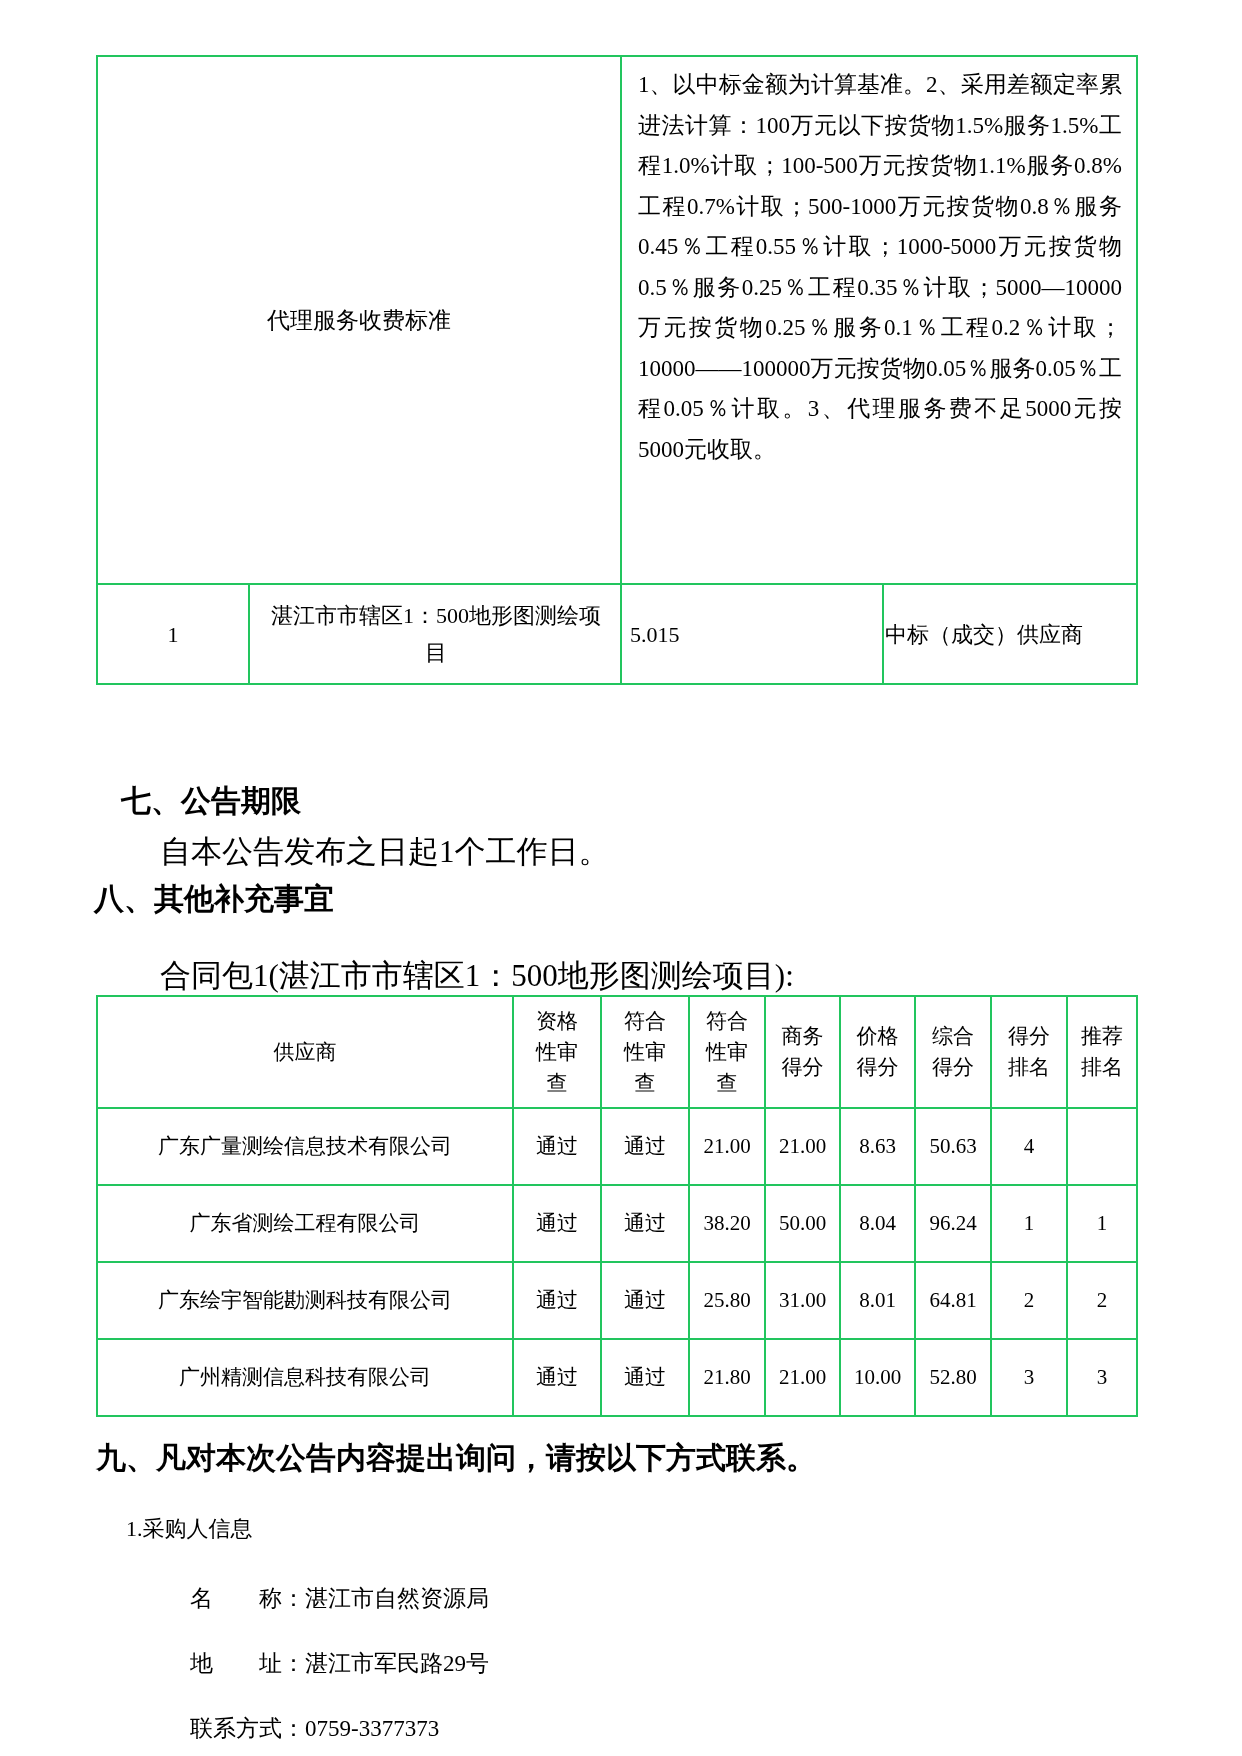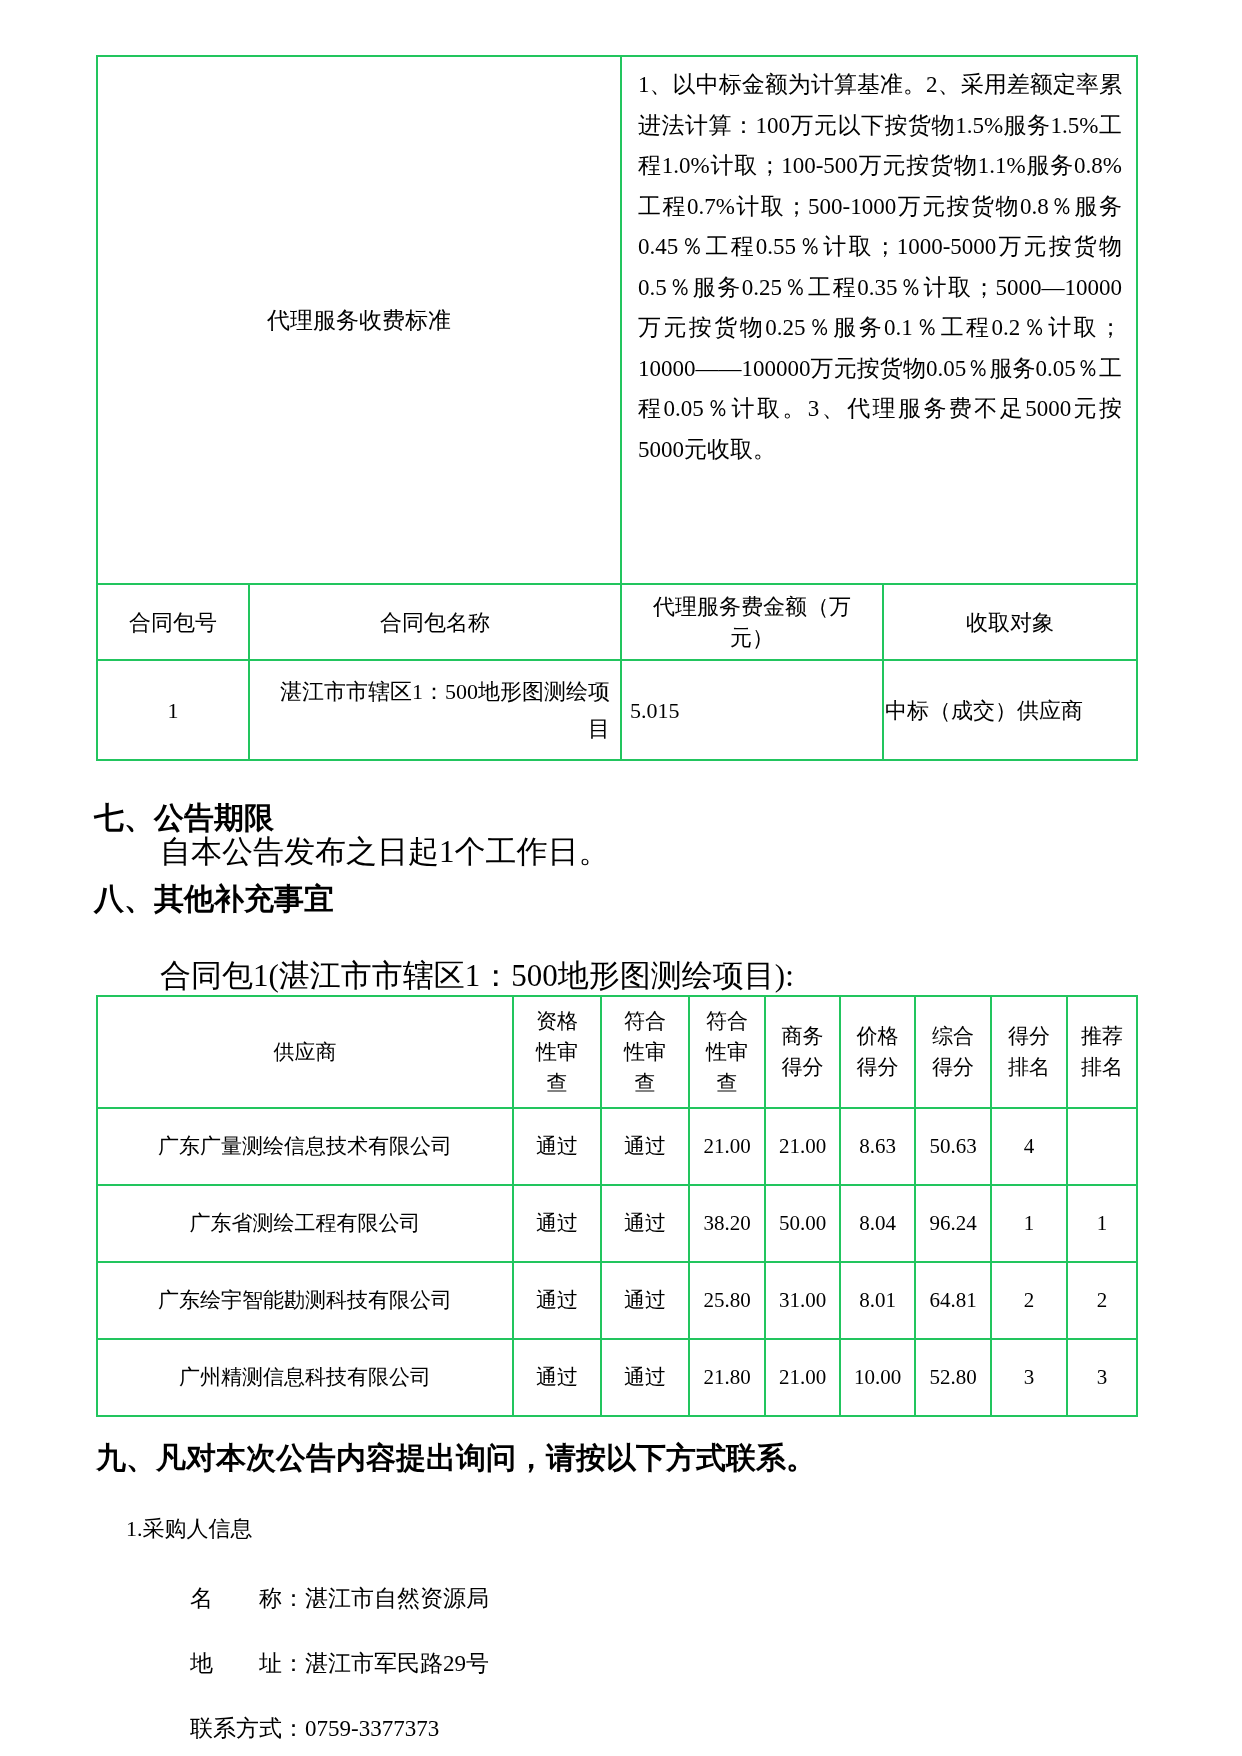--- a/index.html
+++ b/index.html
@@ -31,21 +31,21 @@
     height:70px;text-align:center;vertical-align:middle;
     font-size:22px;line-height:31px;
     padding:2px 24px;
   }
   .pkg-header th.no-pad{padding:2px 6px;}
   .pkg-row td{
     height:96px;vertical-align:middle;
     font-size:22px;line-height:37px;
   }
   .pkg-no{text-align:center;}
-  .pkg-name{text-align:right;padding:0 10px 0 12px;}
+  .pkg-name{text-align:center;padding:0 10px 0 12px;}
   .pkg-amount{padding:0 8px;}
   .pkg-target{}
 
   
   .sec-heading{
     position:absolute;left:94px;margin:0;
     font-family:"Liberation Sans","DejaVu Sans",sans-serif;
     font-weight:700;font-size:30px;line-height:42px;
     white-space:nowrap;
   }
@@ -88,36 +88,30 @@
       <col style="width:152px">
         <col style="width:372px">
         <col style="width:262px">
         <col style="width:254px">
     </colgroup>
     <tbody>
       <tr>
         <td colspan="2" class="fee-label">代理服务收费标准</td>
         <td colspan="2" class="fee-text">1、以中标金额为计算基准。2、采用差额定率累进法计算：100万元以下按货物1.5%服务1.5%工程1.0%计取；100-500万元按货物1.1%服务0.8%工程0.7%计取；500-1000万元按货物0.8％服务0.45％工程0.55％计取；1000-5000万元按货物0.5％服务0.25％工程0.35％计取；5000—10000万元按货物0.25％服务0.1％工程0.2％计取；10000——100000万元按货物0.05％服务0.05％工程0.05％计取。3、代理服务费不足5000元按5000元收取。</td>
       </tr>
-      <tr class="pkg-header">
-        <th class="no-pad">合同包号</th>
-        <th>合同包名称</th>
-        <th>代理服务费金额（万元）</th>
-        <th>收取对象</th>
-      </tr>
       <tr class="pkg-row">
         <td class="pkg-no">1</td>
         <td class="pkg-name">湛江市市辖区1：500地形图测绘项目</td>
         <td class="pkg-amount">5.015</td>
         <td class="pkg-target">中标（成交）供应商</td>
       </tr>
     </tbody>
   </table>
 
-  <h2 class="sec-heading" style="top:797px;">七、公告期限</h2>
+  <h2 class="sec-heading" style="top:780px;margin-left:27px;">七、公告期限</h2>
   <p class="body-line" style="left:148px;top:822px;">自本公告发布之日起1个工作日。</p>
 
   <h2 class="sec-heading" style="top:878px;">八、其他补充事宜</h2>
   <p class="body-line" style="left:148px;top:946px;">合同包1(湛江市市辖区1：500地形图测绘项目):</p>
 
   <table class="score-table">
     <colgroup>
       <col style="width:416px">
         <col style="width:88px">
         <col style="width:88px">

